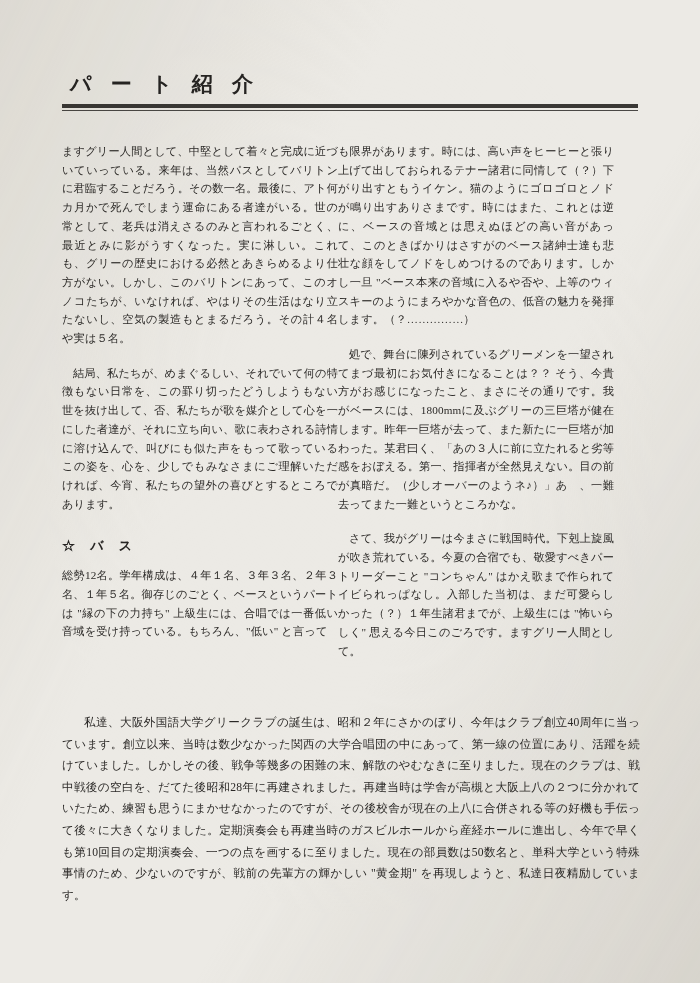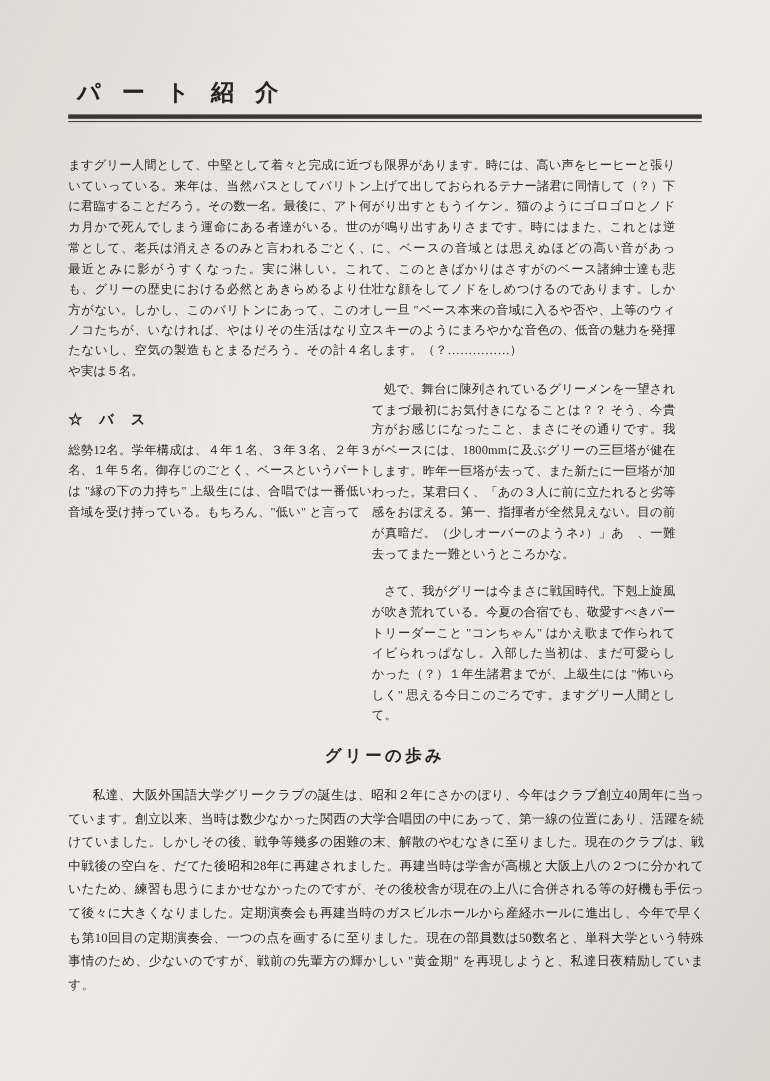--- a/index.html
+++ b/index.html
@@ -130,33 +130,33 @@
   <div class="header-block">
     <div class="part-title">パ ー ト 紹 介</div>
     <div class="rule-thick"></div>
     <div class="rule-thin"></div>
   </div>
 
   <div class="columns">
 
     <div class="col">
       <p>ますグリー人間として、中堅として着々と完成に近づいていっている。来年は、当然パスとしてバリトンに君臨することだろう。その数一名。最後に、アト何カ月かで死んでしまう運命にある者達がいる。世の常として、老兵は消えさるのみと言われるごとく、最近とみに影がうすくなった。実に淋しい。これも、グリーの歴史における必然とあきらめるより仕方がない。しかし、このバリトンにあって、このオノコたちが、いなければ、やはりその生活はなり立たないし、空気の製造もとまるだろう。その計４名や実は５名。</p>
+      <p class="indent">結局、私たちが、めまぐるしい、それでいて何の特徴もない日常を、この罫り切ったどうしようもない世を抜け出して、否、私たちが歌を媒介として心を一にした者達が、それに立ち向い、歌に表わされる詩情に溶け込んで、叫びにも似た声をもって歌っているこの姿を、心を、少しでもみなさまにご理解いただければ、今宵、私たちの望外の喜びとするところであります。</p>
       <div class="sub-head">☆  バ  ス</div>
       <p>総勢12名。学年構成は、４年１名、３年３名、２年３名、１年５名。御存じのごとく、ベースというパートは "縁の下の力持ち" 上級生には、合唱では一番低い音域を受け持っている。もちろん、"低い" と言って</p>
     </div>
 
     <div class="col">
       <p>も限界があります。時には、高い声をヒーヒーと張り上げて出しておられるテナー諸君に同情して（？）下がり出すともうイケン。猫のようにゴロゴロとノドが鳴り出すありさまです。時にはまた、これとは逆に、ベースの音域とは思えぬほどの高い音があって、このときばかりはさすがのベース諸紳士達も悲壮な顔をしてノドをしめつけるのであります。しかし一旦 "ベース本来の音域に入るや否や、上等のウィスキーのようにまろやかな音色の、低音の魅力を発揮します。（？……………）</p>
       <p class="indent">処で、舞台に陳列されているグリーメンを一望されてまづ最初にお気付きになることは？？  そう、今貴方がお感じになったこと、まさにその通りです。我がベースには、1800mmに及ぶグリーの三巨塔が健在します。昨年一巨塔が去って、また新たに一巨塔が加わった。某君曰く、「あの３人に前に立たれると劣等感をおぼえる。第一、指揮者が全然見えない。目の前が真暗だ。（少しオーバーのようネ♪）」あゝ、一難去ってまた一難というところかな。</p>
       <p class="indent">さて、我がグリーは今まさに戦国時代。下剋上旋風が吹き荒れている。今夏の合宿でも、敬愛すべきパートリーダーこと "コンちゃん" はかえ歌まで作られてイビられっぱなし。入部した当初は、まだ可愛らしかった（？）１年生諸君までが、上級生には "怖いらしく" 思える今日このごろです。ますグリー人間として。</p>
     </div>
 
   </div>
 
-  <div class="ayumi-head">グリーの歩み</div>
 
   <div class="ayumi-body">
     <p>私達、大阪外国語大学グリークラブの誕生は、昭和２年にさかのぼり、今年はクラブ創立40周年に当っています。創立以来、当時は数少なかった関西の大学合唱団の中にあって、第一線の位置にあり、活躍を続けていました。しかしその後、戦争等幾多の困難の末、解散のやむなきに至りました。現在のクラブは、戦中戦後の空白を、だてた後昭和28年に再建されました。再建当時は学舎が高槻と大阪上八の２つに分かれていたため、練習も思うにまかせなかったのですが、その後校舎が現在の上八に合併される等の好機も手伝って後々に大きくなりました。定期演奏会も再建当時のガスビルホールから産経ホールに進出し、今年で早くも第10回目の定期演奏会、一つの点を画するに至りました。現在の部員数は50数名と、単科大学という特殊事情のため、少ないのですが、戦前の先輩方の輝かしい "黄金期" を再現しようと、私達日夜精励しています。</p>
   </div>
 
 </div>
 
 <div class="paper-grain"></div>
 
 </body></html>

